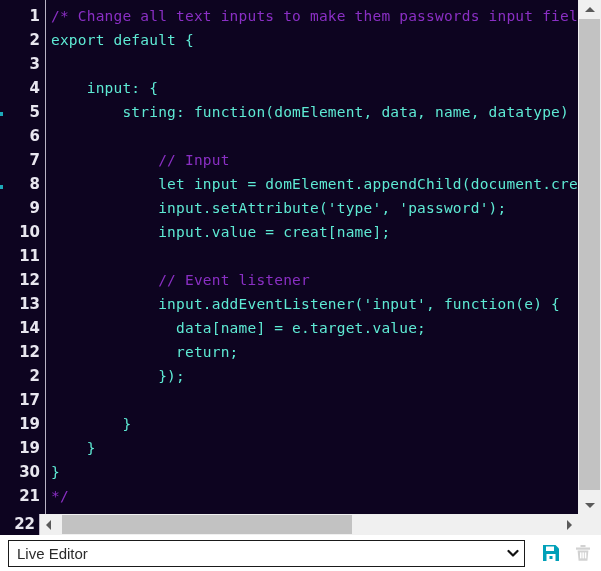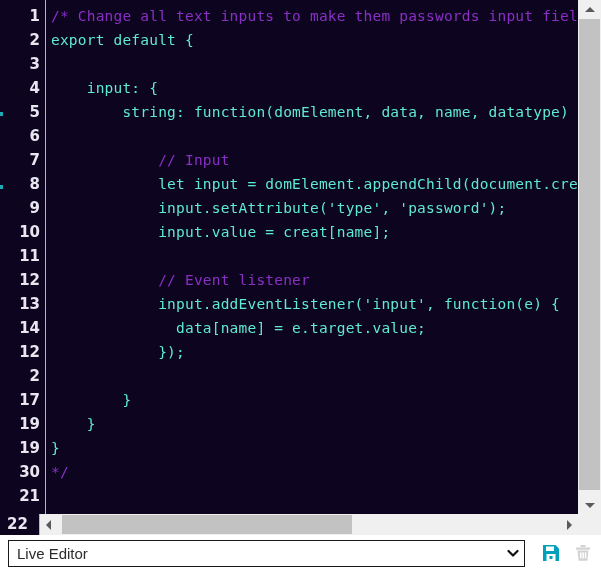--- a/index.html
+++ b/index.html
@@ -184,21 +184,21 @@
     height: 21px;
     background: #0d0420;
     border-right: 1px solid #b9b3c4;
   }
   .hscroll-gutter-num {
     position: absolute;
     left: 0; top: 514px;
     width: 40px;
     height: 21px;
     line-height: 21px;
-    text-align: center;
+    text-align: right;
     padding-right: 5px;
     font-family: "DejaVu Sans", sans-serif;
     font-size: 15px;
     font-weight: bold;
     color: #e8e6ef;
     z-index: 2;
   }
 
   
   .toolbar {
@@ -295,20 +295,21 @@
           <div class="code-line">        string: function(domElement, data, name, datatype) {</div>
           <div class="code-line"></div>
           <div class="code-line comment">            // Input</div>
           <div class="code-line">            let input = domElement.appendChild(document.creat</div>
           <div class="code-line">            input.setAttribute('type', 'password');</div>
           <div class="code-line">            input.value = creat[name];</div>
           <div class="code-line"></div>
           <div class="code-line comment">            // Event listener</div>
           <div class="code-line">            input.addEventListener('input', function(e) {</div>
           <div class="code-line">              data[name] = e.target.value;</div>
+          <div class="code-line">              return;</div>
           <div class="code-line">            });</div>
           <div class="code-line"></div>
           <div class="code-line">        }</div>
           <div class="code-line">    }</div>
           <div class="code-line">}</div>
           <div class="code-line comment">*/</div>
         </div>
     </div>
 
     <div class="hscroll-gutter-pad"></div>

